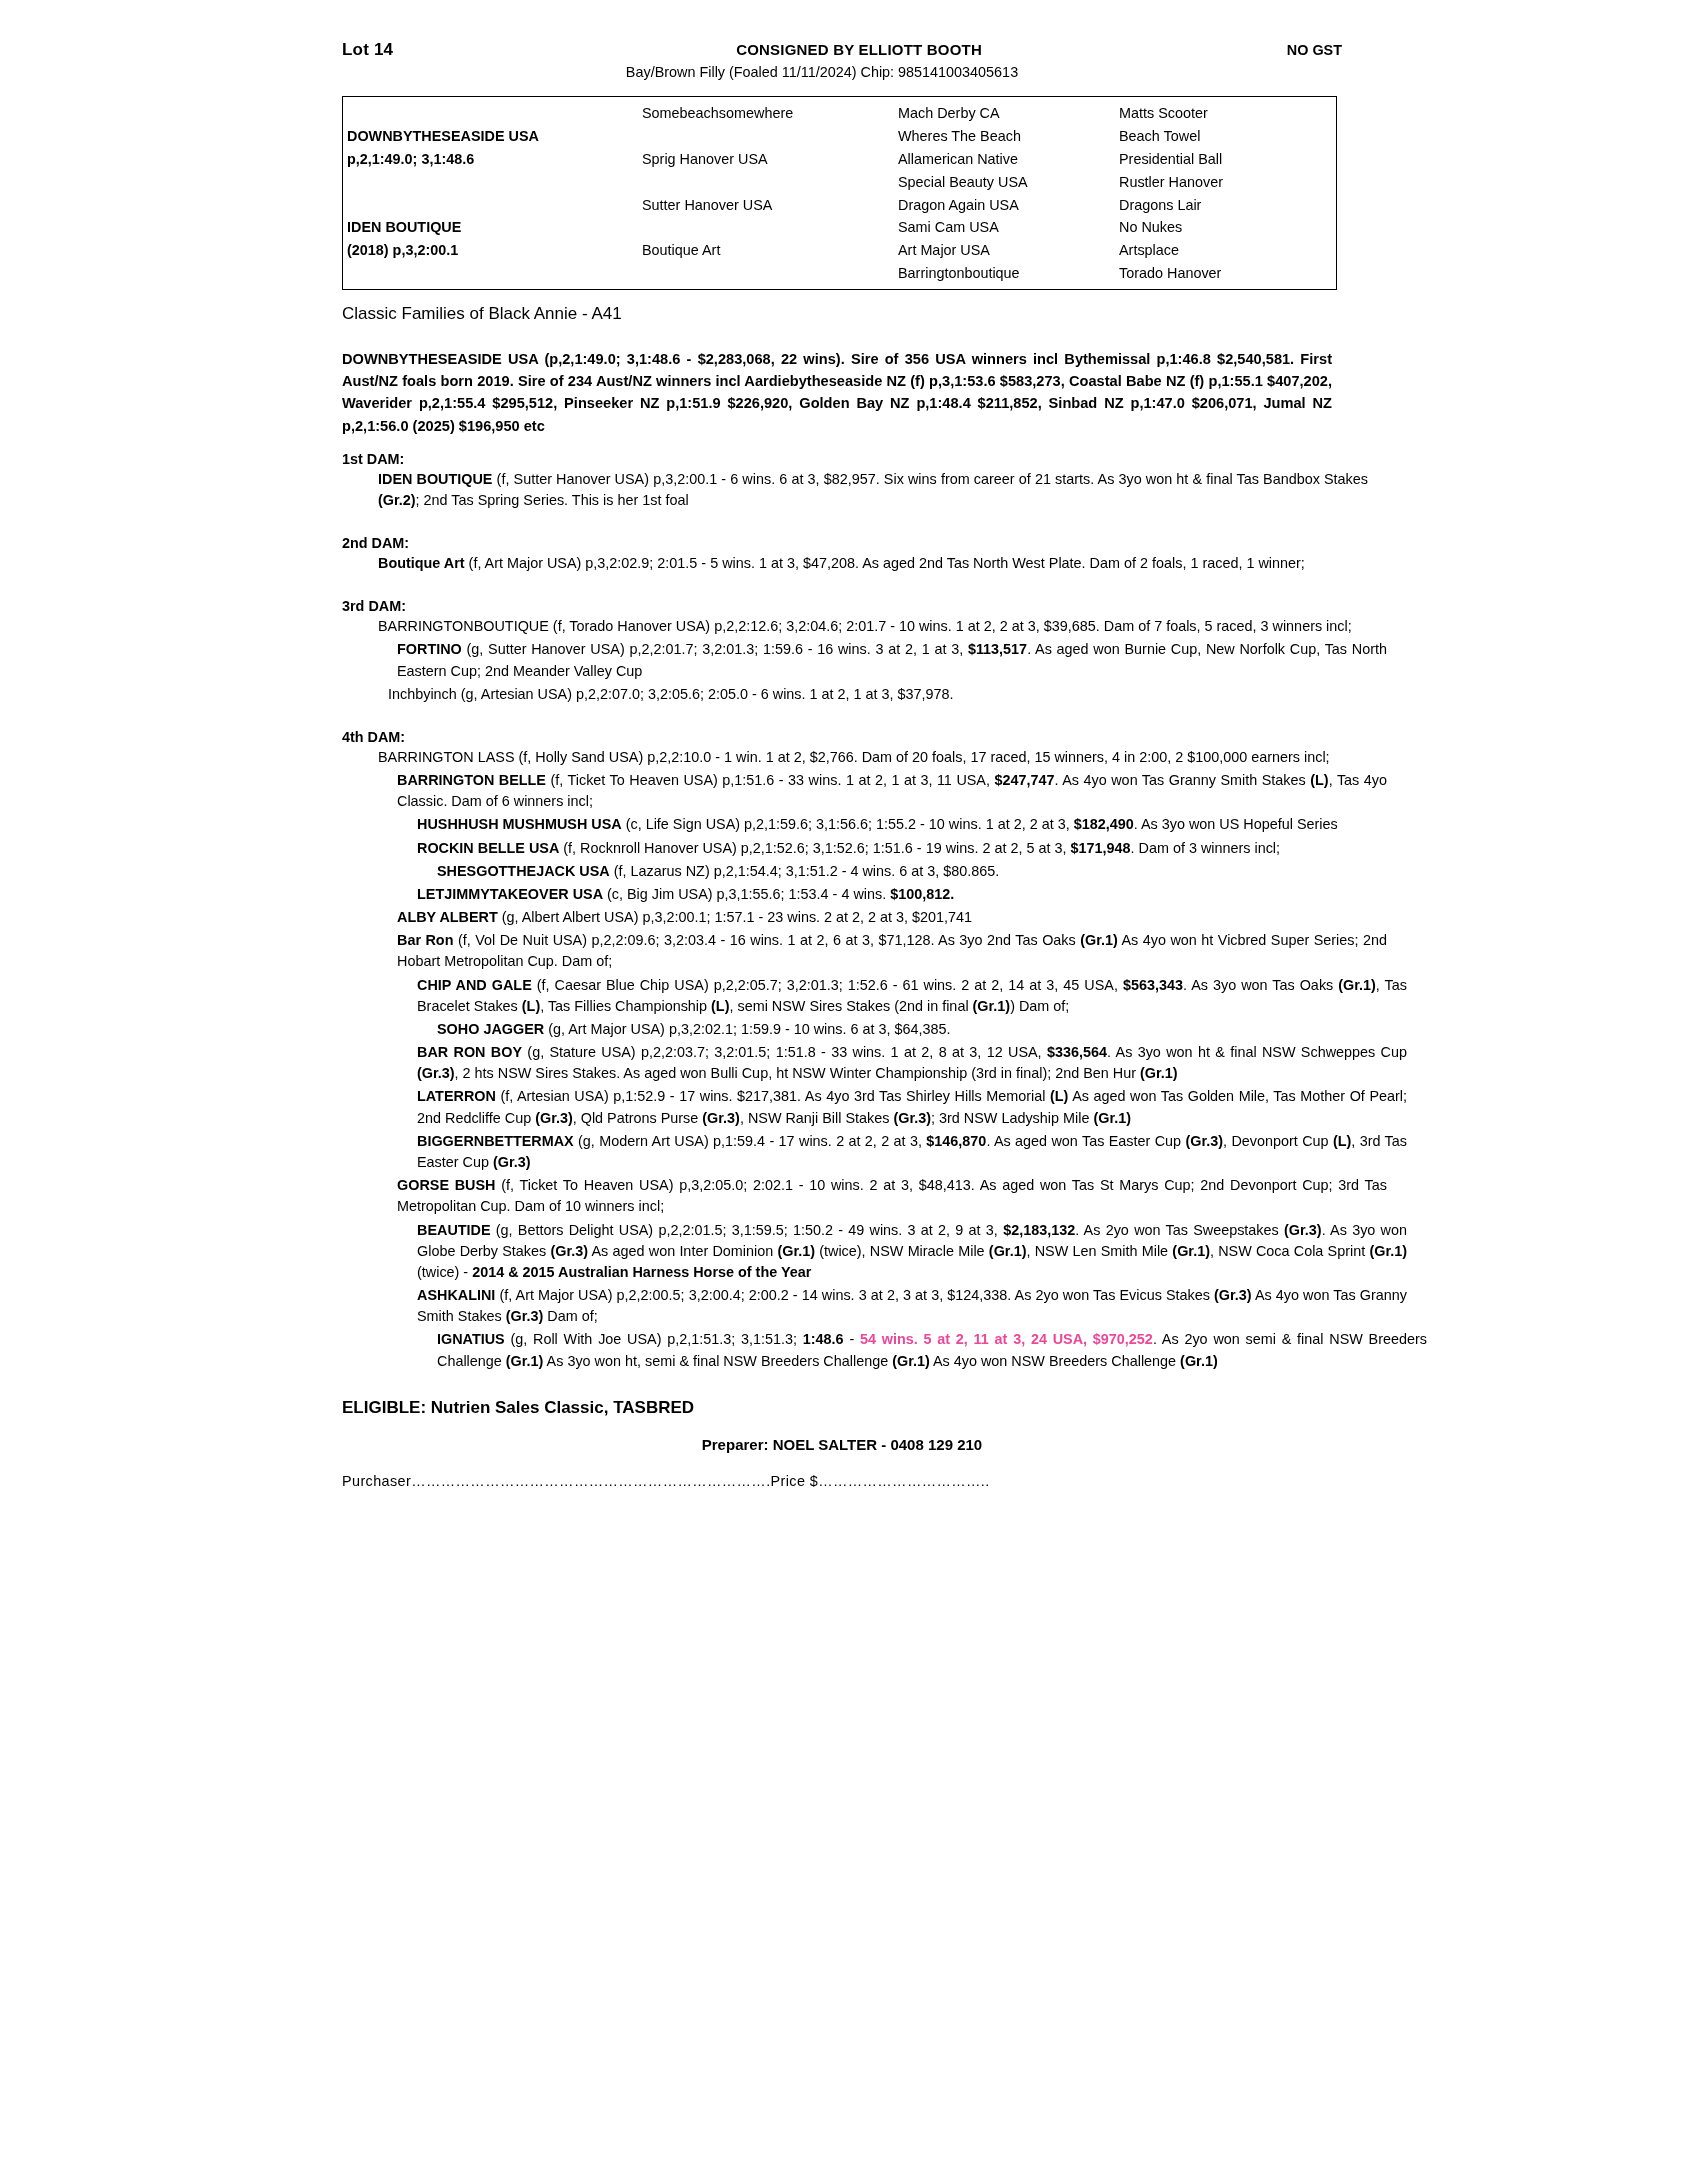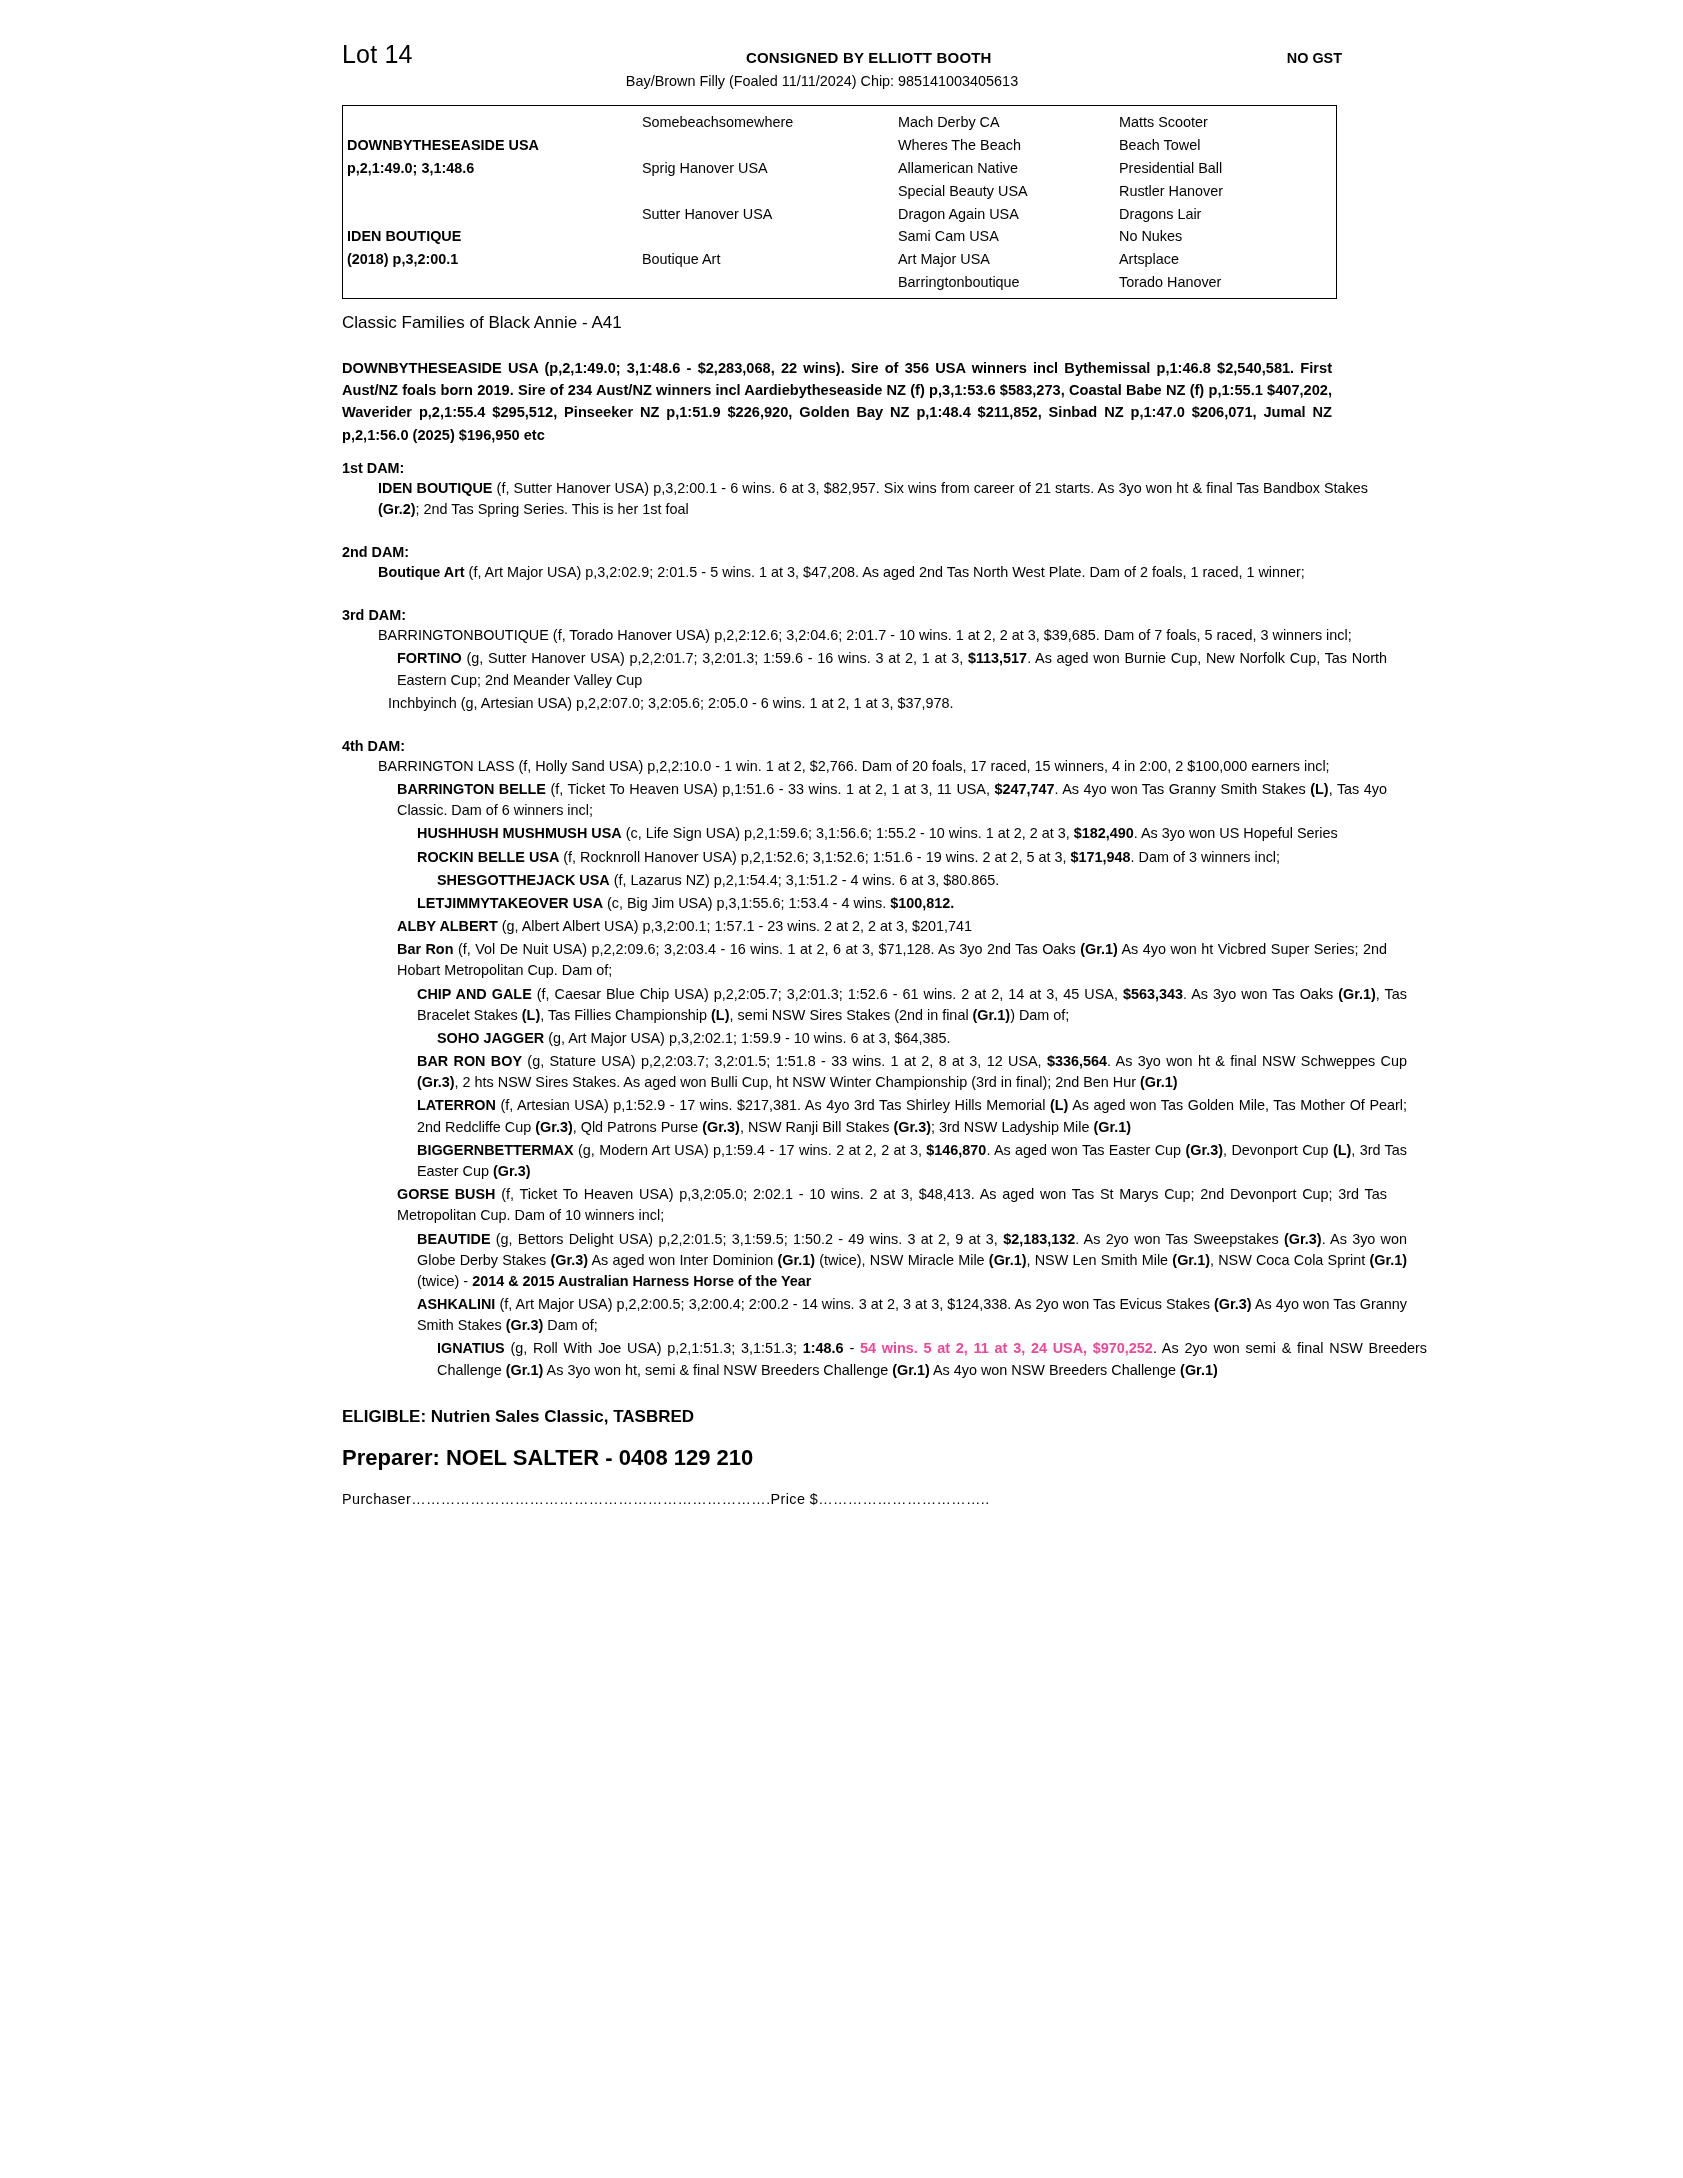--- a/index.html
+++ b/index.html
@@ -29,22 +29,22 @@
     width: 1000px;
   }
   
   .header-row {
     display: flex;
     align-items: baseline;
     justify-content: space-between;
     width: 100%;
   }
   .lot-no {
-    font-size: 25px;
-    font-weight: normal;
+    font-size: 17px;
+    font-weight: bold;
     letter-spacing: 0.2px;
   }
   .consigned {
     font-size: 15px;
     font-weight: bold;
     letter-spacing: 0.2px;
     margin-left: 38px;
   }
   .nogst {
     font-size: 14.4px;
@@ -113,22 +113,23 @@
   .h3 { padding-left: 95px; text-indent: -36px; }
   .flat1 { padding-left: 46px; text-indent: 0; }
   .red { color: #ec4899; }
   .eligible {
     margin-top: 26px;
     font-size: 17px;
     font-weight: bold;
   }
   .preparer {
     margin-top: 18px;
-    font-size: 22px;
-    font-weight: bold;
+    font-size: 15px;
+    font-weight: bold;
+    text-align: center;
   }
   .purchaser {
     margin-top: 20px;
     font-size: 14.4px;
     letter-spacing: 0.4px;
   }
 </style>
 </head>
 <body>
 

